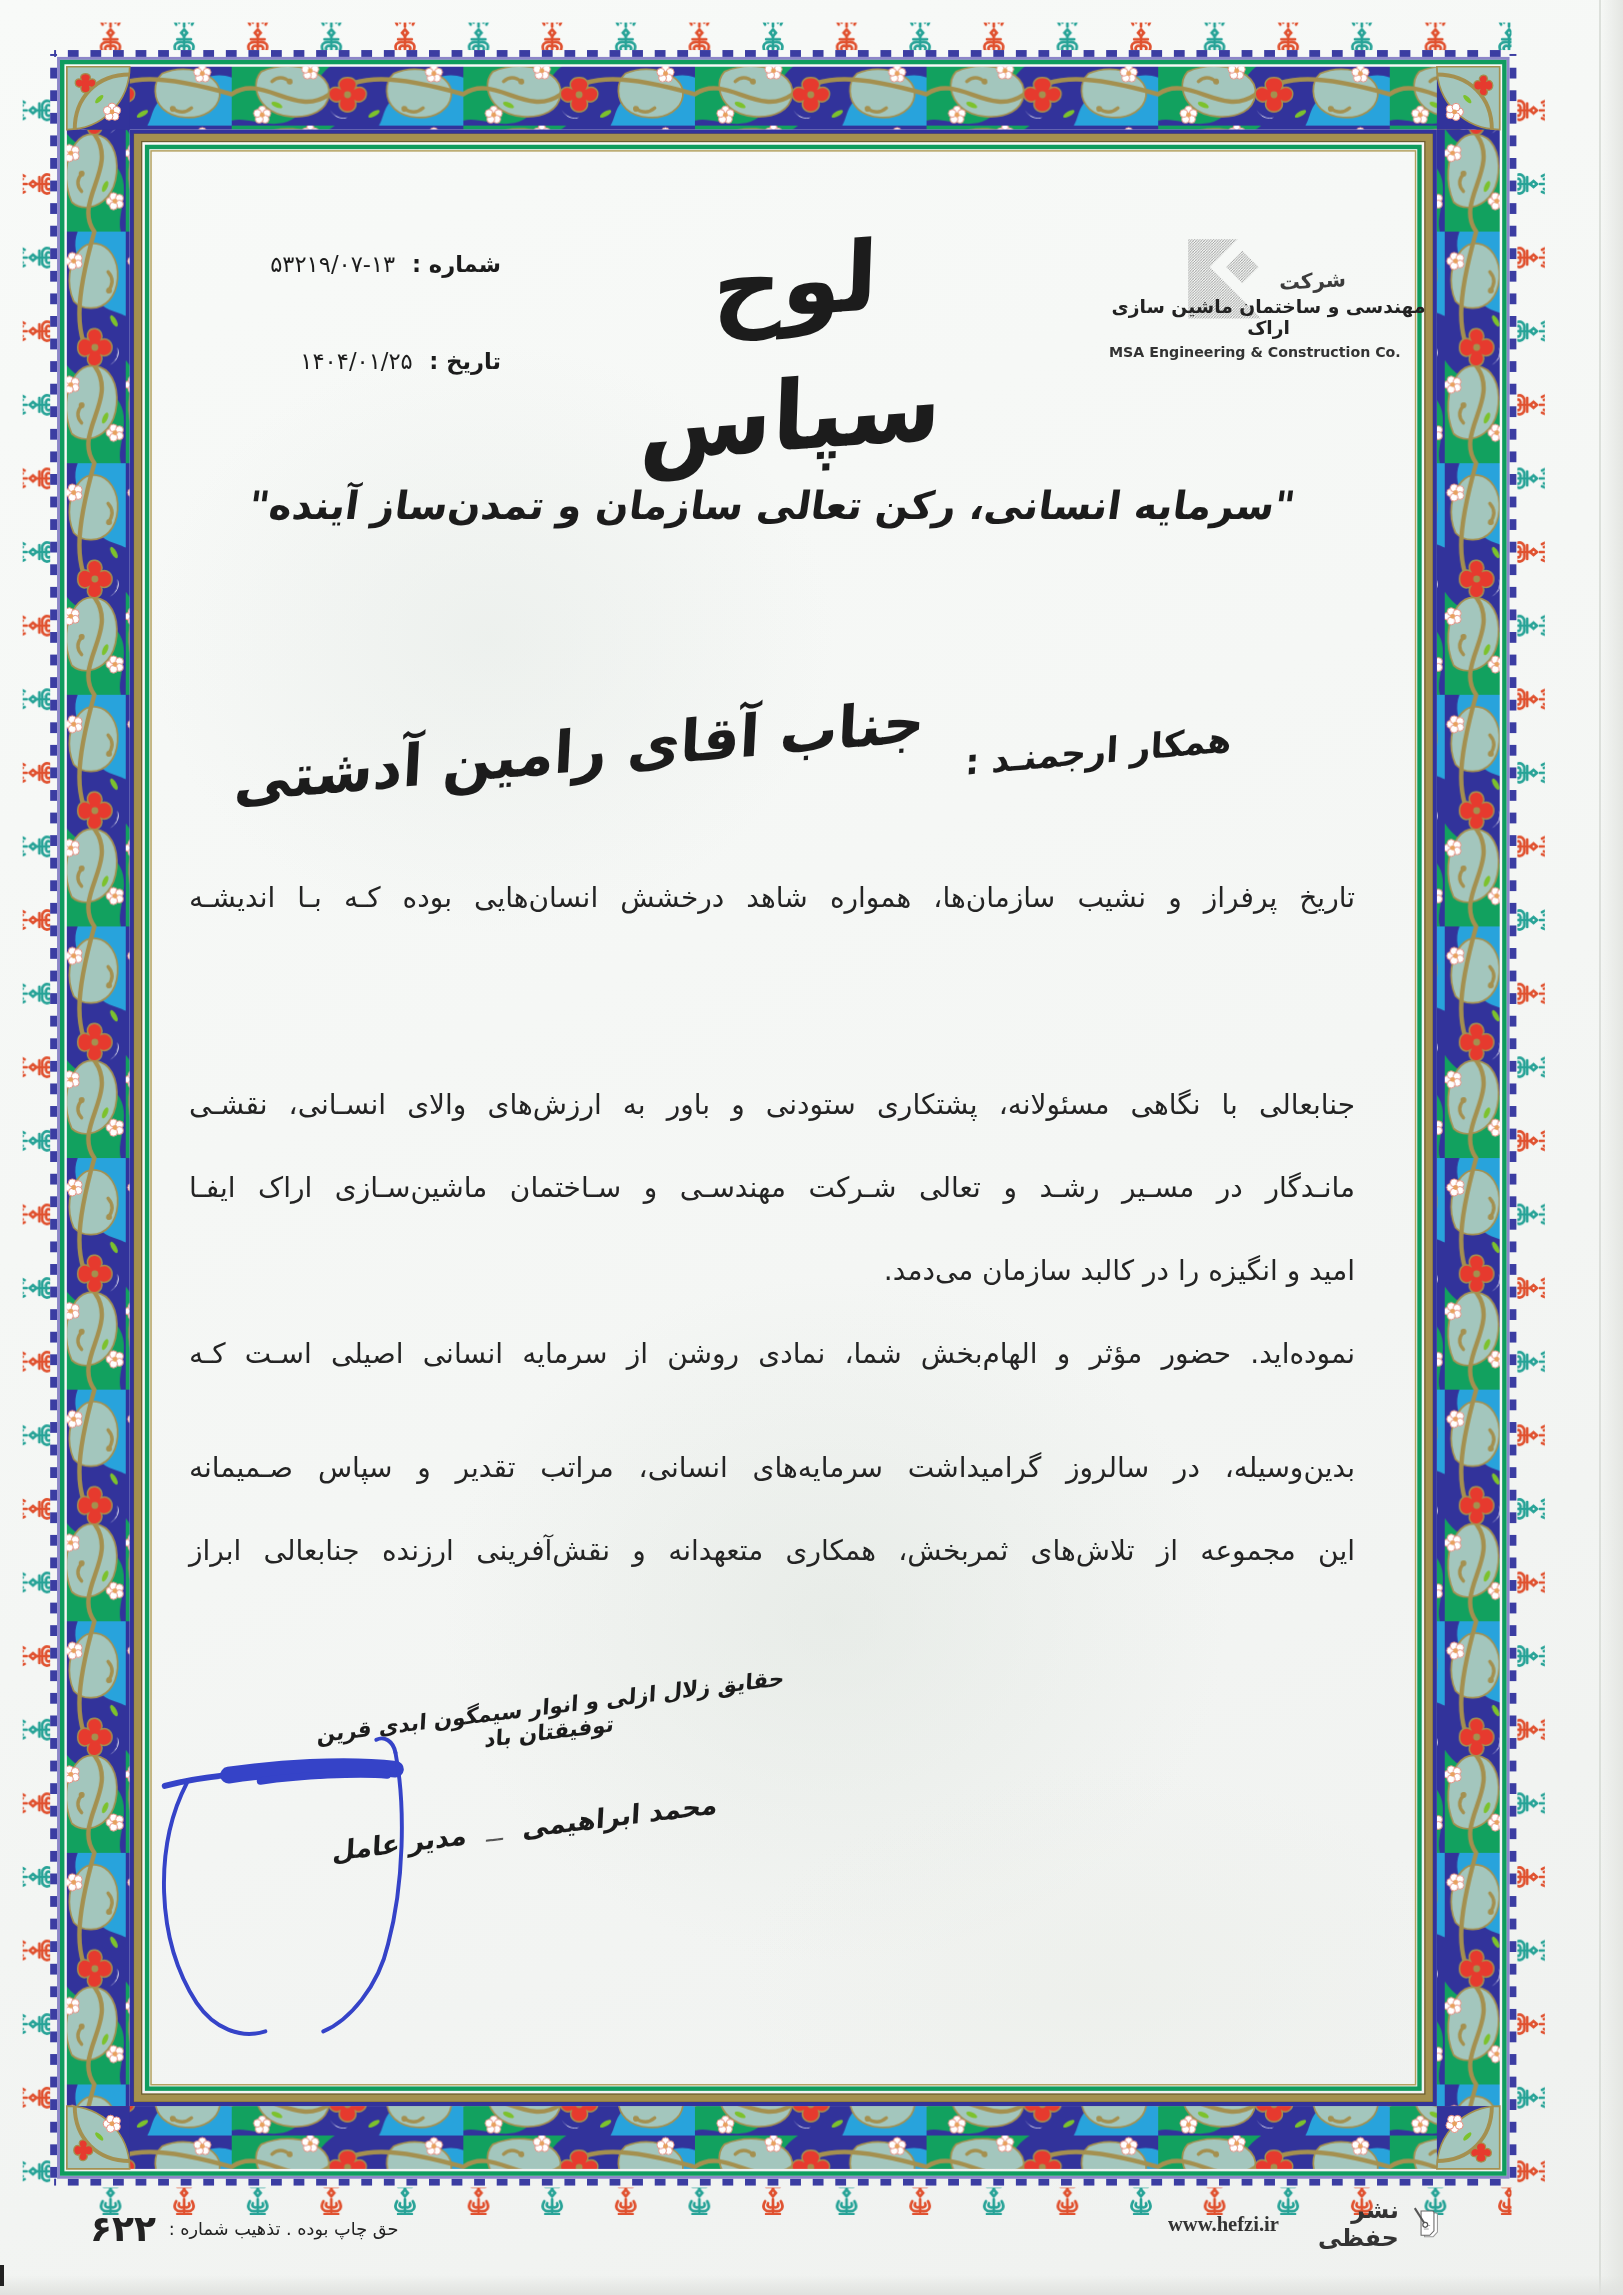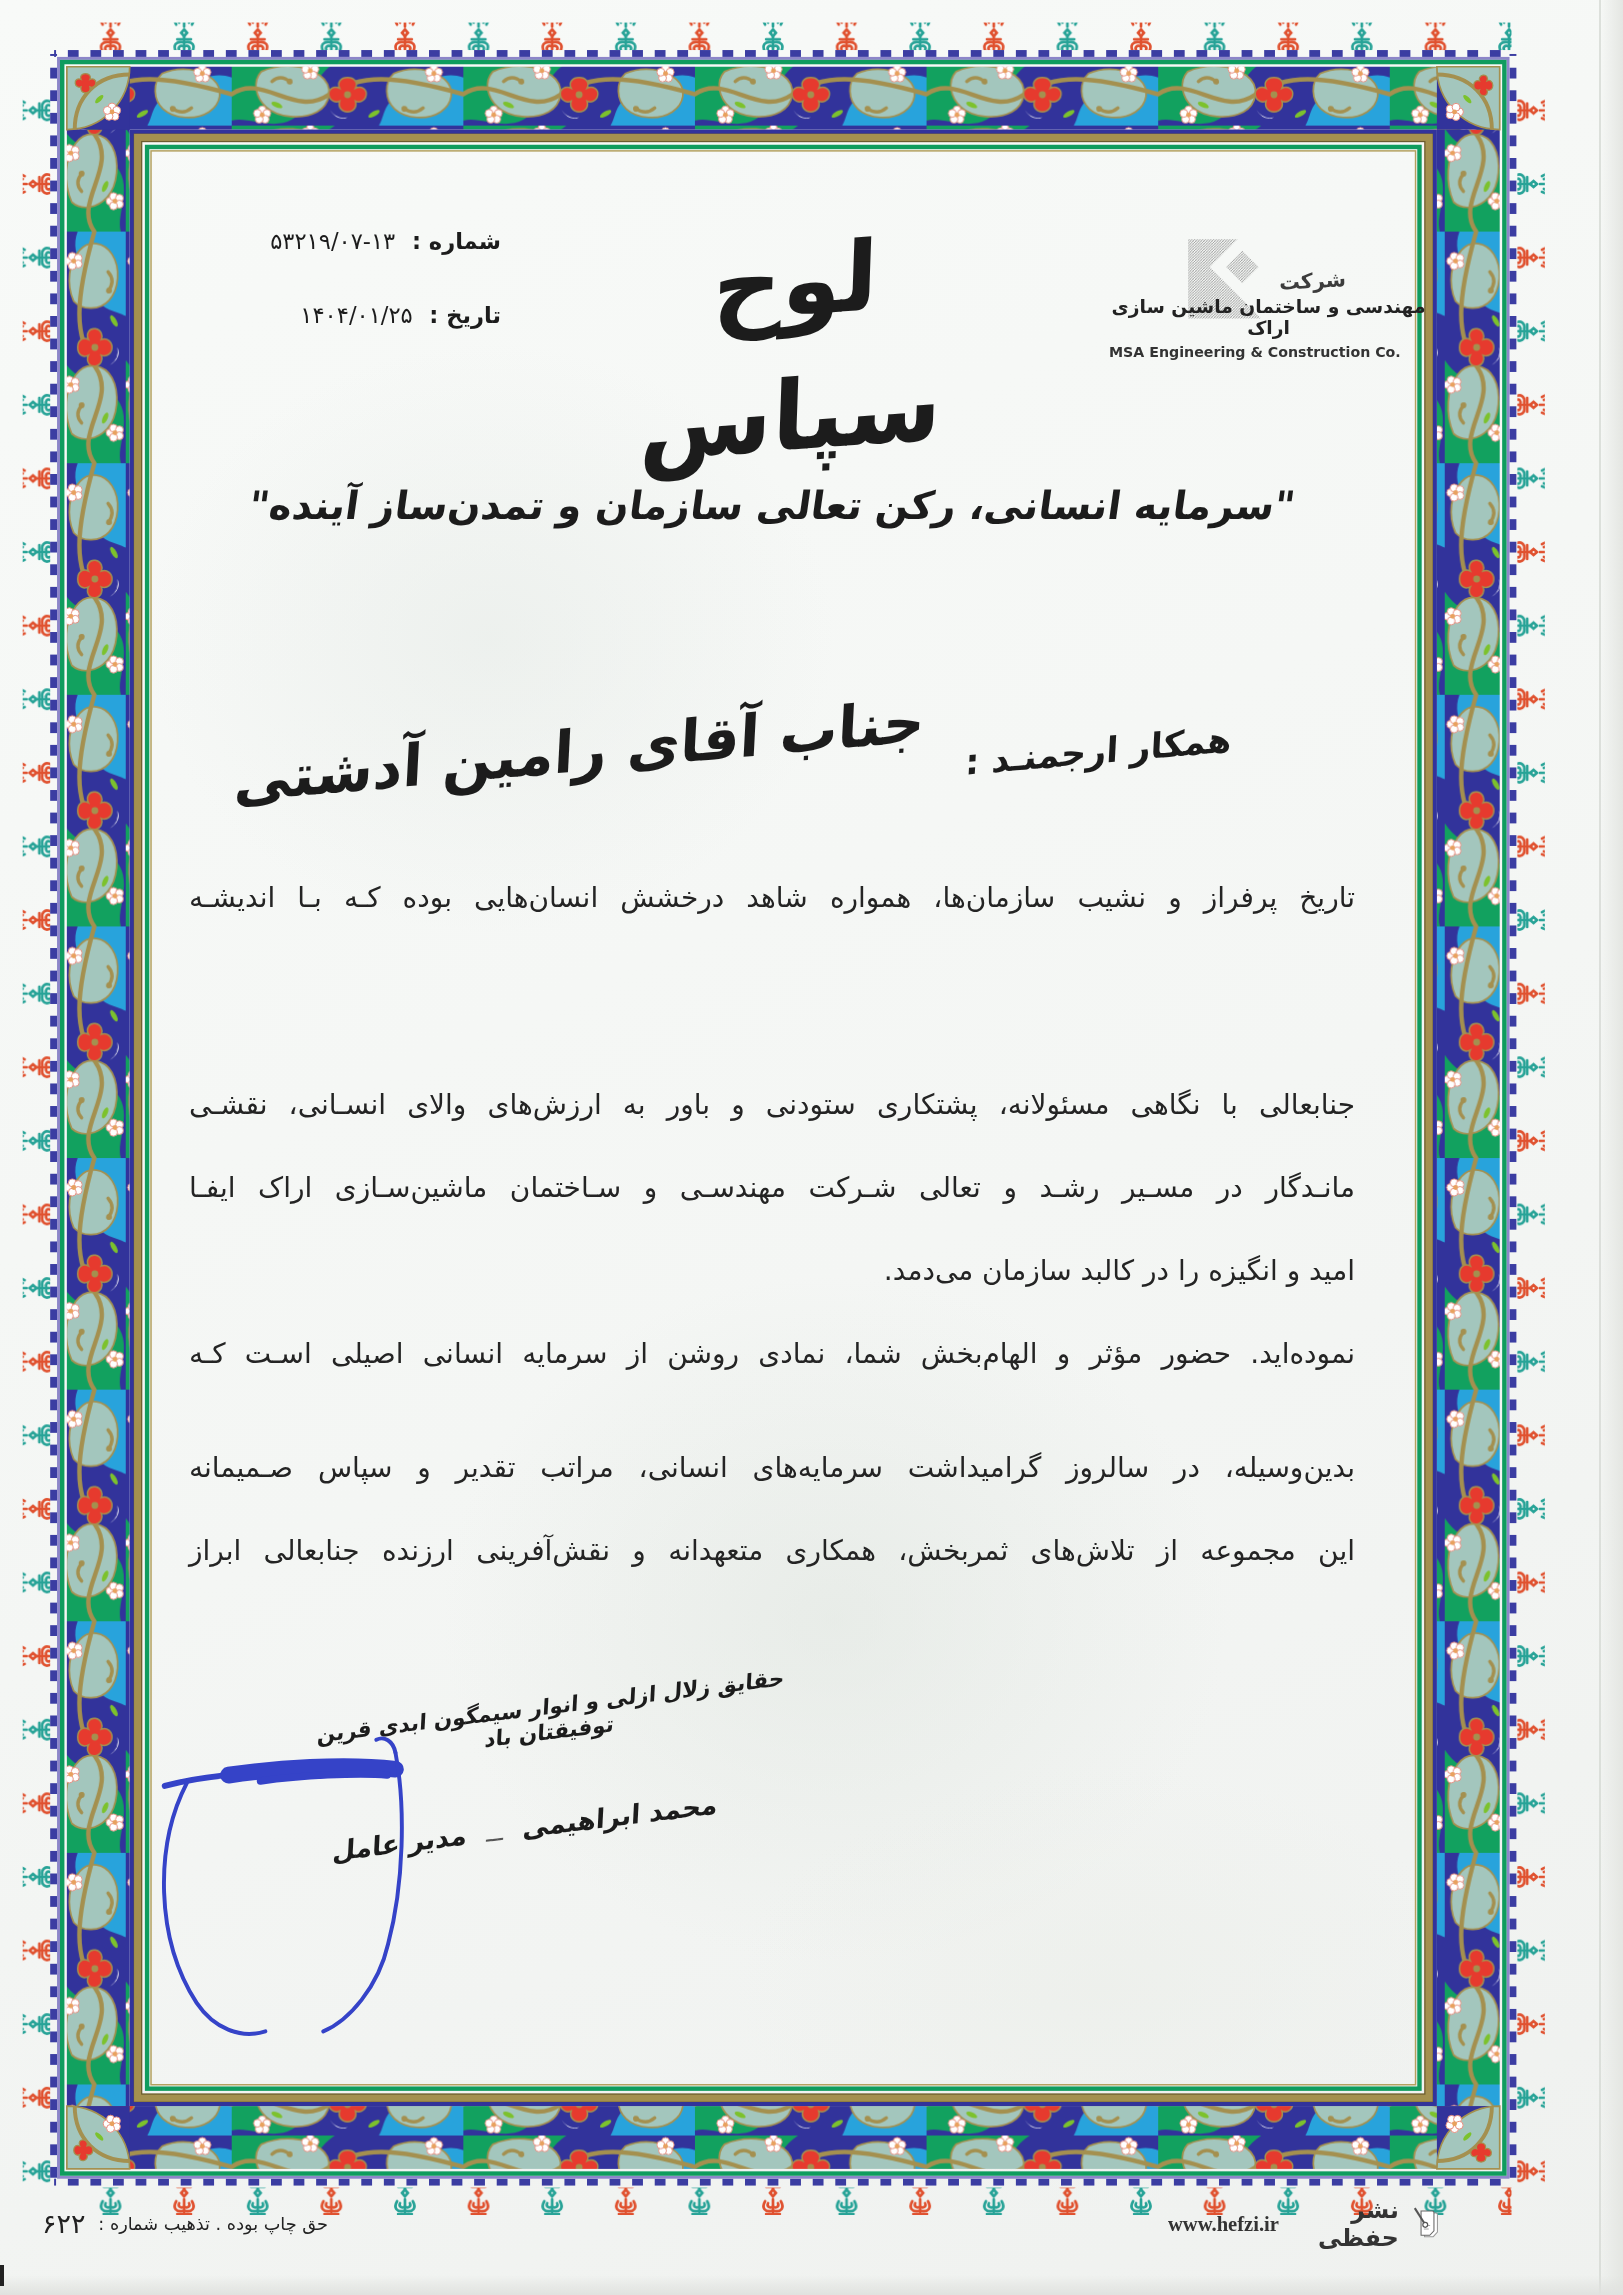--- a/index.html
+++ b/index.html
@@ -22,21 +22,21 @@
   .scan-right-line{position:absolute;left:1599px;top:0;width:2px;height:2295px;background:#d6d9d5;opacity:.8;}
   .scan-right-band{position:absolute;right:0;top:0;width:22.6px;height:2295px;
       background:linear-gradient(90deg,rgba(226,228,224,0),#e4e6e2);}
   .scan-bottom{position:absolute;left:0;bottom:0;width:100%;height:19.6px;
       background:linear-gradient(rgba(238,240,237,0),#e0e2df);}
   .scan-notch{position:absolute;left:0;bottom:8.8px;width:4.4px;height:21.6px;background:#222;}
 
   
   .numdate{left:226px;top:230px;width:275px;font-size:22.6px;line-height:1;}
   .numdate .row{display:flex;gap:16.7px;align-items:baseline;margin-bottom:51px;}
-  .numdate .lbl{font-weight:700;letter-spacing:0.5px;}
+  .numdate .lbl{font-weight:700;letter-spacing:0.5px;margin-top:23px;}
   .numdate .val{font-weight:500;}
   .title{left:560px;top:215px;width:466px;text-align:center;font-size:96px;font-weight:700;
          transform:rotate(-4deg) skewX(-6deg);line-height:1.4;}
   .logo-mark{left:1185px;top:227px;}
   .logo-prefix{left:1279px;top:269px;font-size:20.6px;color:#3c3c3c;font-weight:700;
                transform:rotate(-3deg);}
   .logo-fa{left:1109px;top:296px;width:319px;text-align:center;font-size:18.7px;font-weight:700;color:#222;}
   .logo-en{left:1109px;top:344px;width:319px;text-align:left;font-size:14.2px;font-weight:700;
            color:#333;font-family:"DejaVu Sans",sans-serif;}
   
@@ -54,21 +54,21 @@
   .p1{top:856px;} .p2{top:1063px;} .p3{top:1426px;}
   
   .sig-prayer{left:275px;top:1694px;width:550px;text-align:center;font-size:21.6px;font-weight:700;
               transform:rotate(-7deg) skewX(-10deg);}
   .sig-name-row{left:314px;top:1812px;width:422px;display:flex;gap:19.6px;align-items:baseline;
                 justify-content:center;font-size:26.5px;font-weight:700;
                 transform:rotate(-7deg) skewX(-10deg);}
   .sig-sep{font-size:16.7px;color:#555;}
   
   .foot-copy{left:42px;top:2208px;display:flex;align-items:center;gap:12.8px;font-size:17.7px;color:#222;}
-  .foot-copy .num{font-size:27px;font-weight:400;}
+  .foot-copy .num{font-size:36px;font-weight:700;margin-left:48px;}
   .foot-pub{left:1168px;top:2196px;width:275px;display:flex;align-items:center;gap:12.8px;
             justify-content:flex-start;}
   .foot-pub .pubname{font-size:23.6px;font-weight:700;color:#333;}
   .foot-pub .site{font-size:20.6px;font-weight:700;color:#333;font-family:"Liberation Serif",serif;direction:ltr;}
 </style>
 </head>
 <body>
 
 <div class="page">
 

